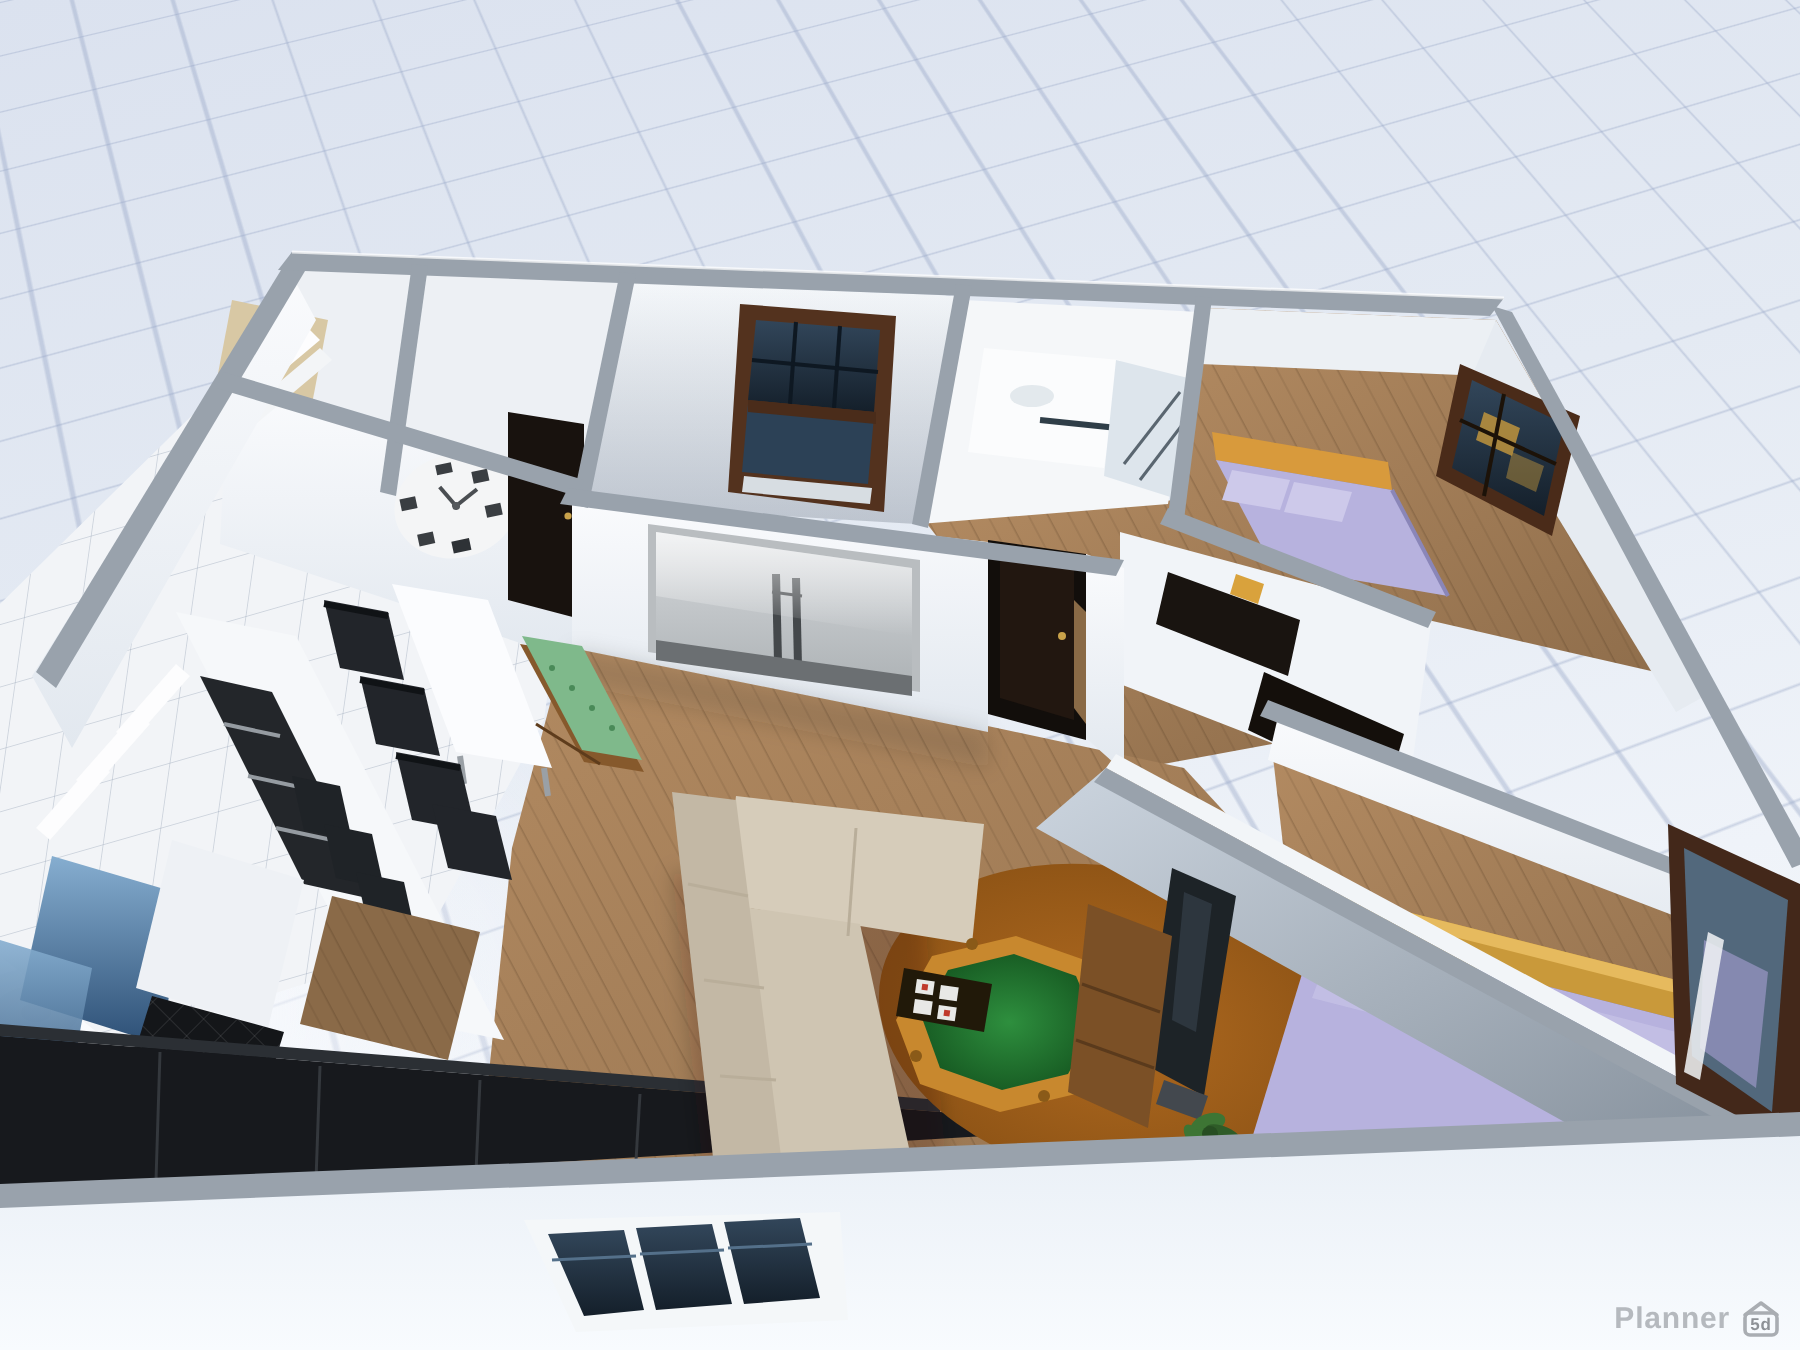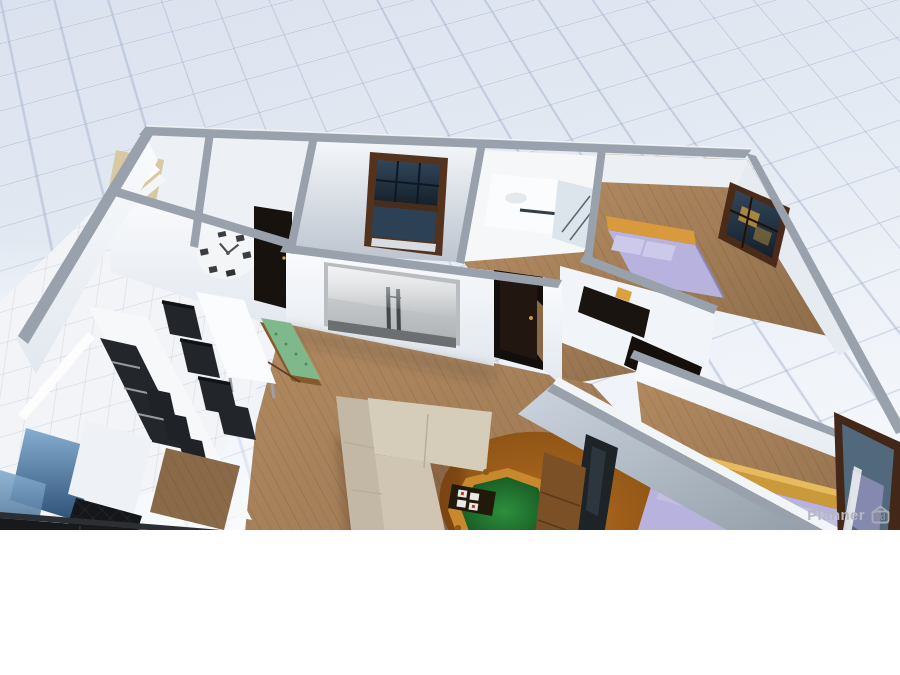--- a/index.html
+++ b/index.html
@@ -1,17 +1,17 @@
 <!DOCTYPE html>
 <html style="--bg-top: #dbe2ef; --bg-bottom: #f7fafd; --wall-top: #99a2ac; --wall-face: #f2f5f8; --wood-floor: #a8845e; --tile-floor: #f2f4f7; --counter-dark: #17191d; --sofa-beige: #cfc5b2; --sofa-back: #c3b8a5; --poker-felt: #1d6e2c; --poker-rim: #c8882e; --rug-orange: #a3631d; --bed-lavender: #b7b2de; --headboard-orange: #d89a3c; --headboard-gold: #c9993a; --window-frame-brown: #53321e; --glass-dark: #233648; --door-dark: #18120e; --plant-green: #39702f; --watermark-grey: #b5b9be;"><head>
 <meta charset="utf-8">
 <style>
   html,body{margin:0;padding:0;}
   .stage{
-    position:relative;width:900px;height:530px;overflow:hidden;
+    position:relative;width:900px;height:675px;overflow:hidden;
     background:linear-gradient(168deg,var(--bg-top,#dbe2ef) 0%,#e4eaf3 40%,#eff3f9 70%,var(--bg-bottom,#f7fafd) 100%);
     font-family:"Liberation Sans",sans-serif;
   }
   .grid-plane{
     position:absolute;width:3400px;height:3400px;left:50%;top:50%;
     background-image:
       repeating-linear-gradient(0deg, rgba(150,165,198,.40) 0 1.5px, transparent 1.5px 46px),
       repeating-linear-gradient(90deg, rgba(150,165,198,.40) 0 1.5px, transparent 1.5px 46px);
     transform:translate(-46%,-60%) perspective(1500px) rotateX(54deg) rotateZ(-24deg);
   }

